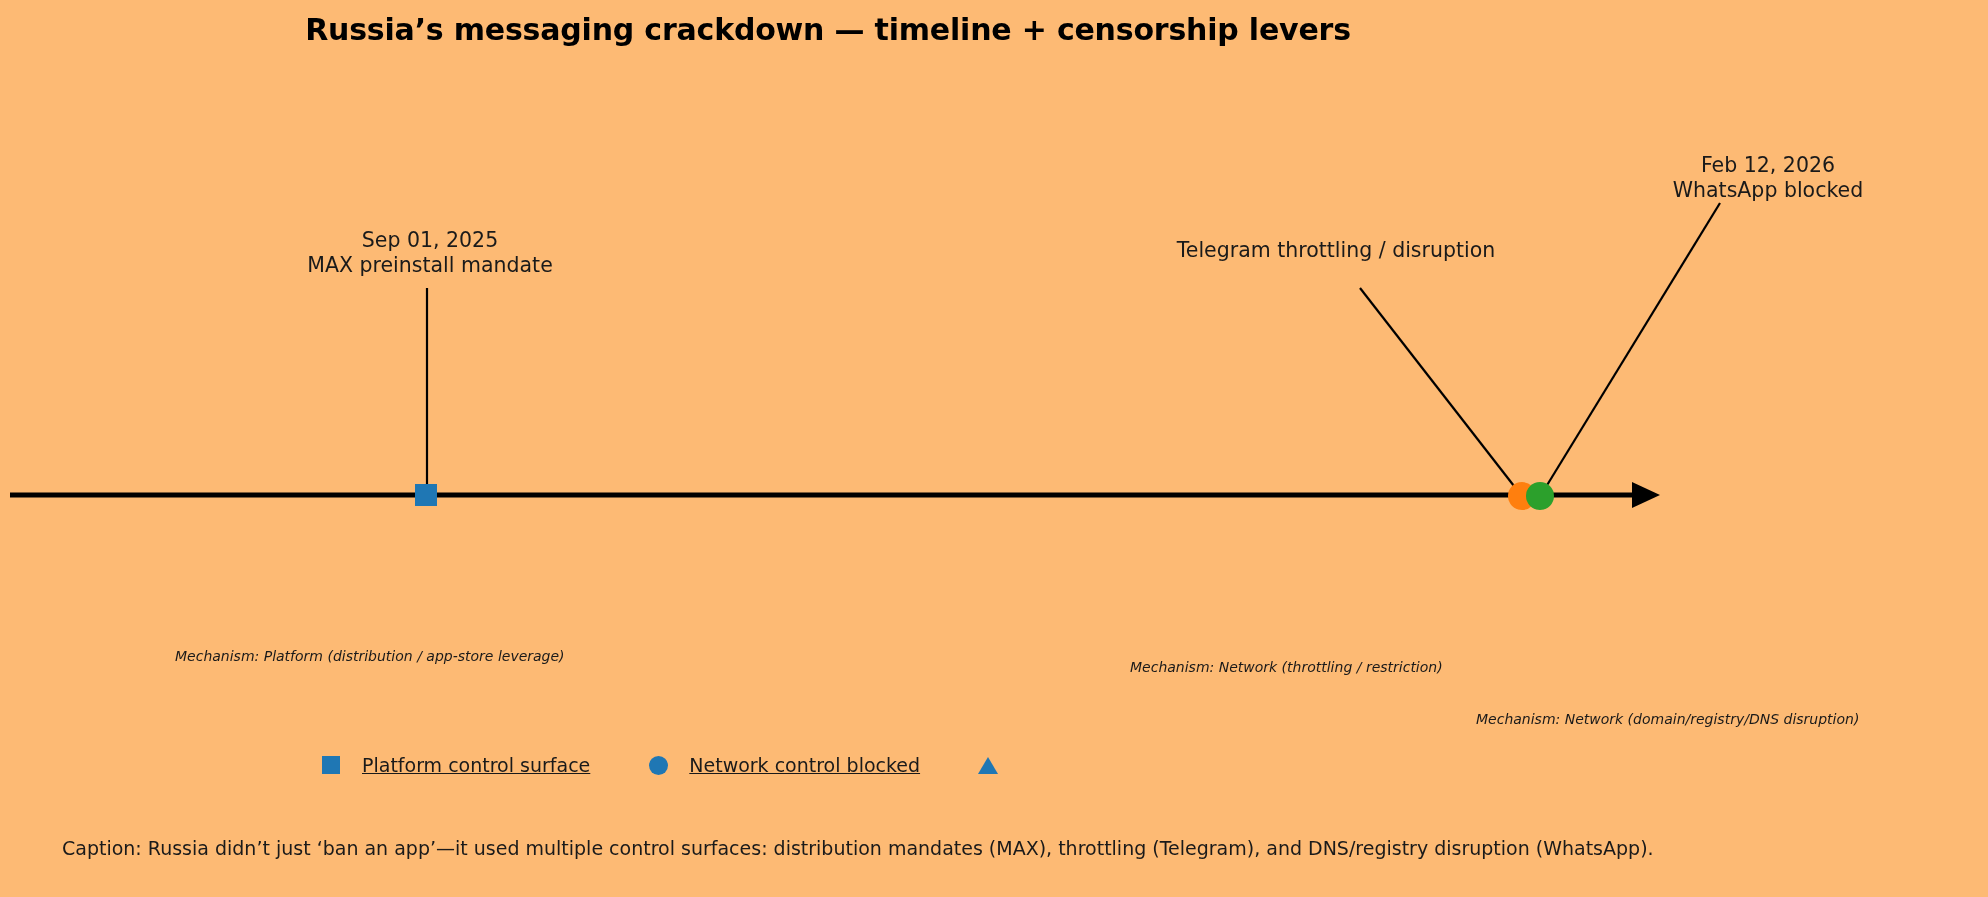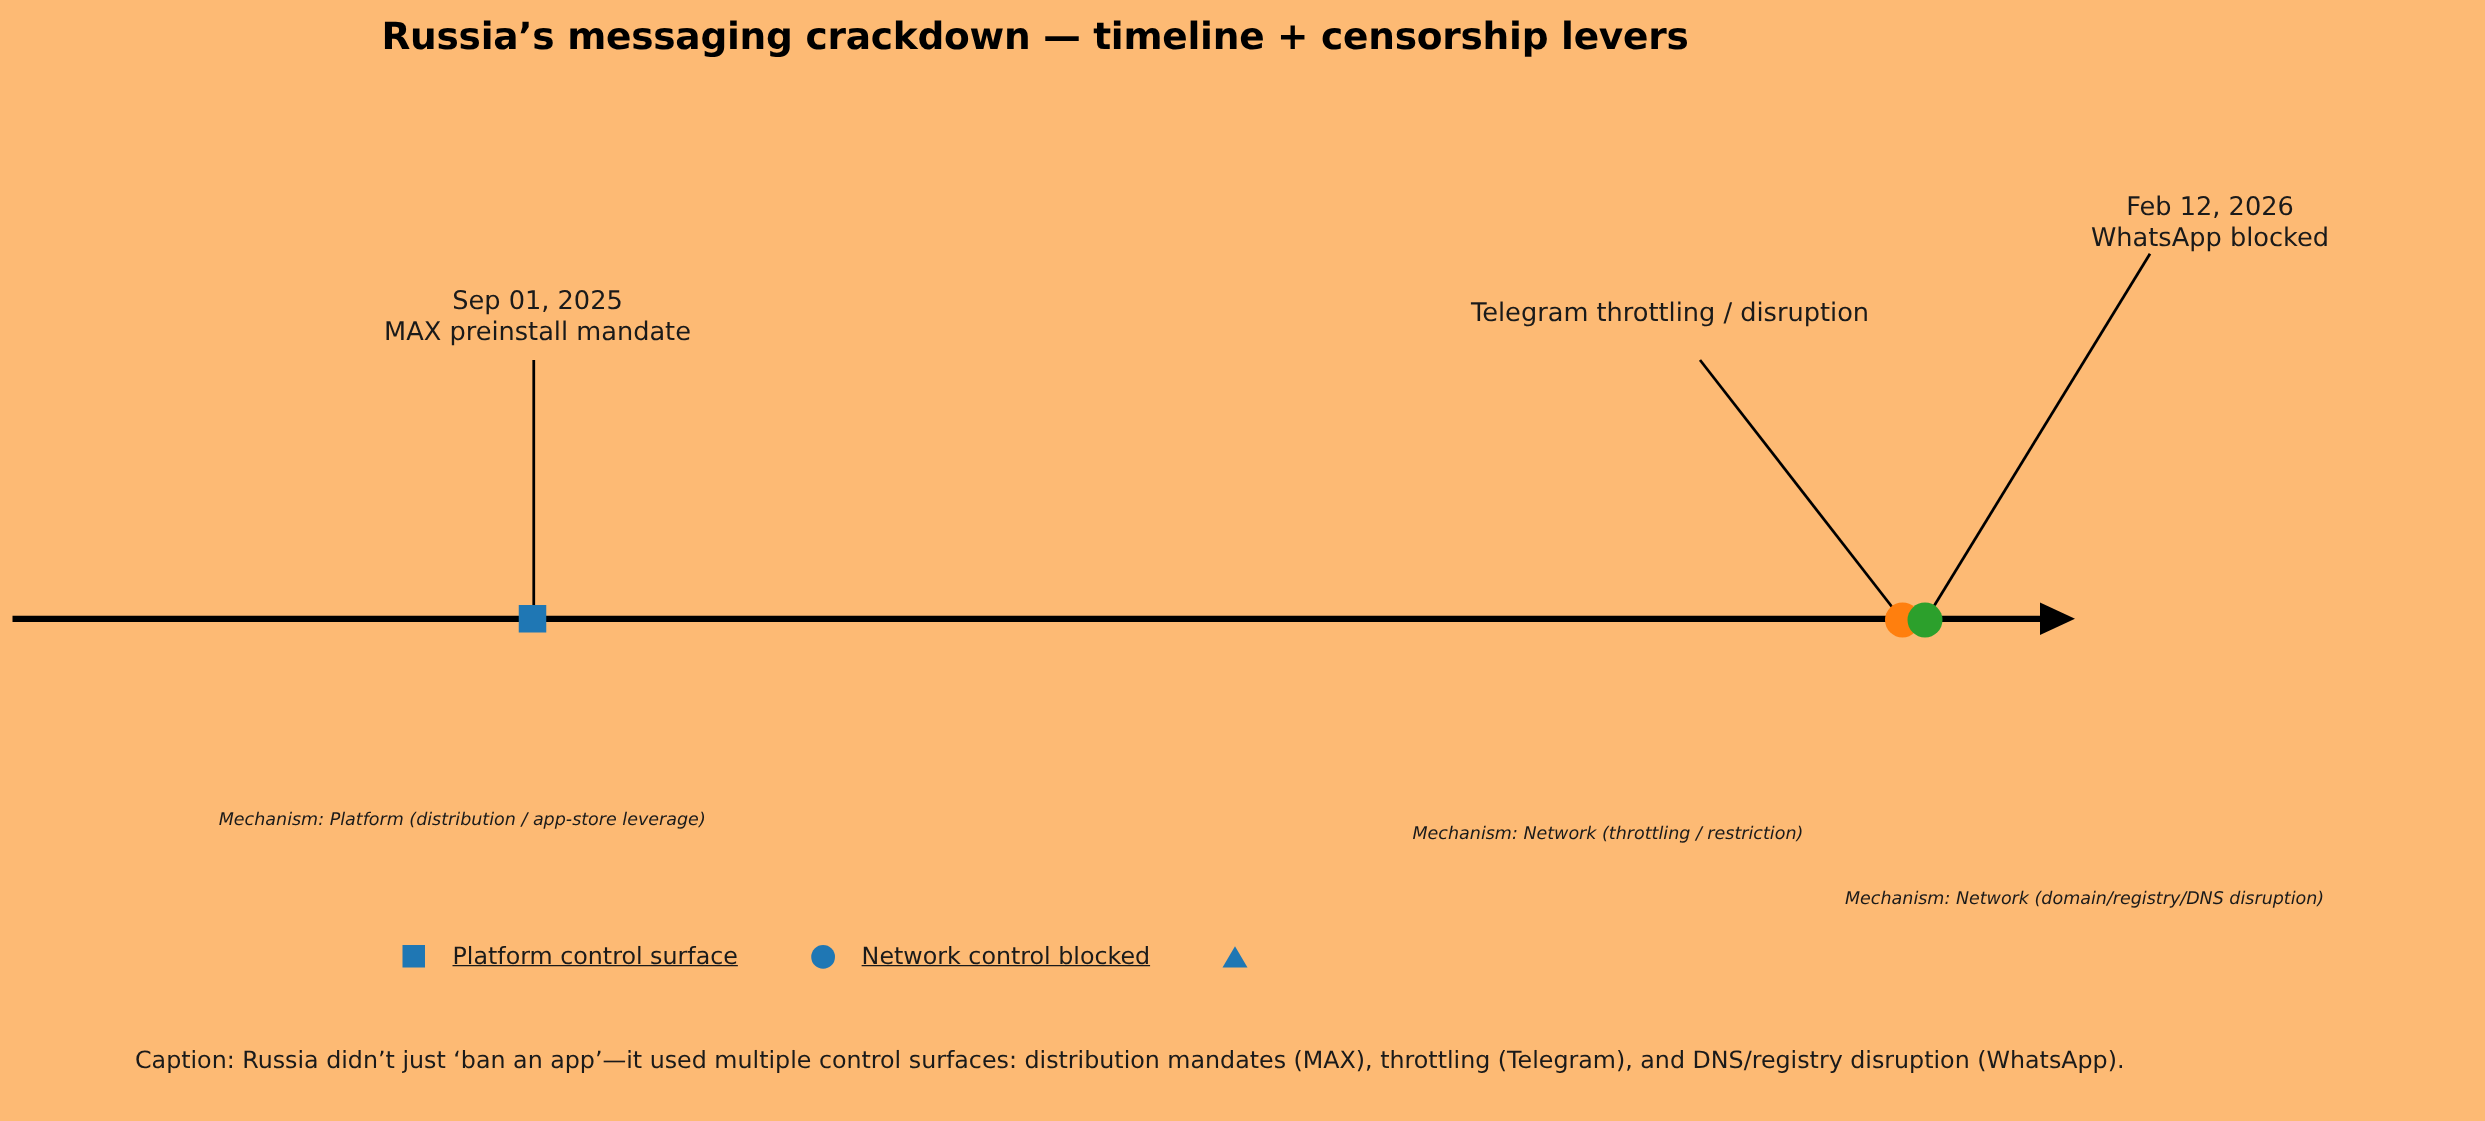--- a/index.html
+++ b/index.html
@@ -54,21 +54,20 @@
     font-style: italic;
   }
   #caption {
     position: absolute;
     left: 62px;
     top: 836px;
     font-size: 19px;
     line-height: 24px;
     color: #1a1a1a;
     white-space: nowrap;
-    margin-left: 46px;
   }
   #legend {
     position: absolute;
     left: 318px;
     top: 752px;
     display: flex;
     flex-direction: row;
     align-items: center;
   }
   .legend-entry {

